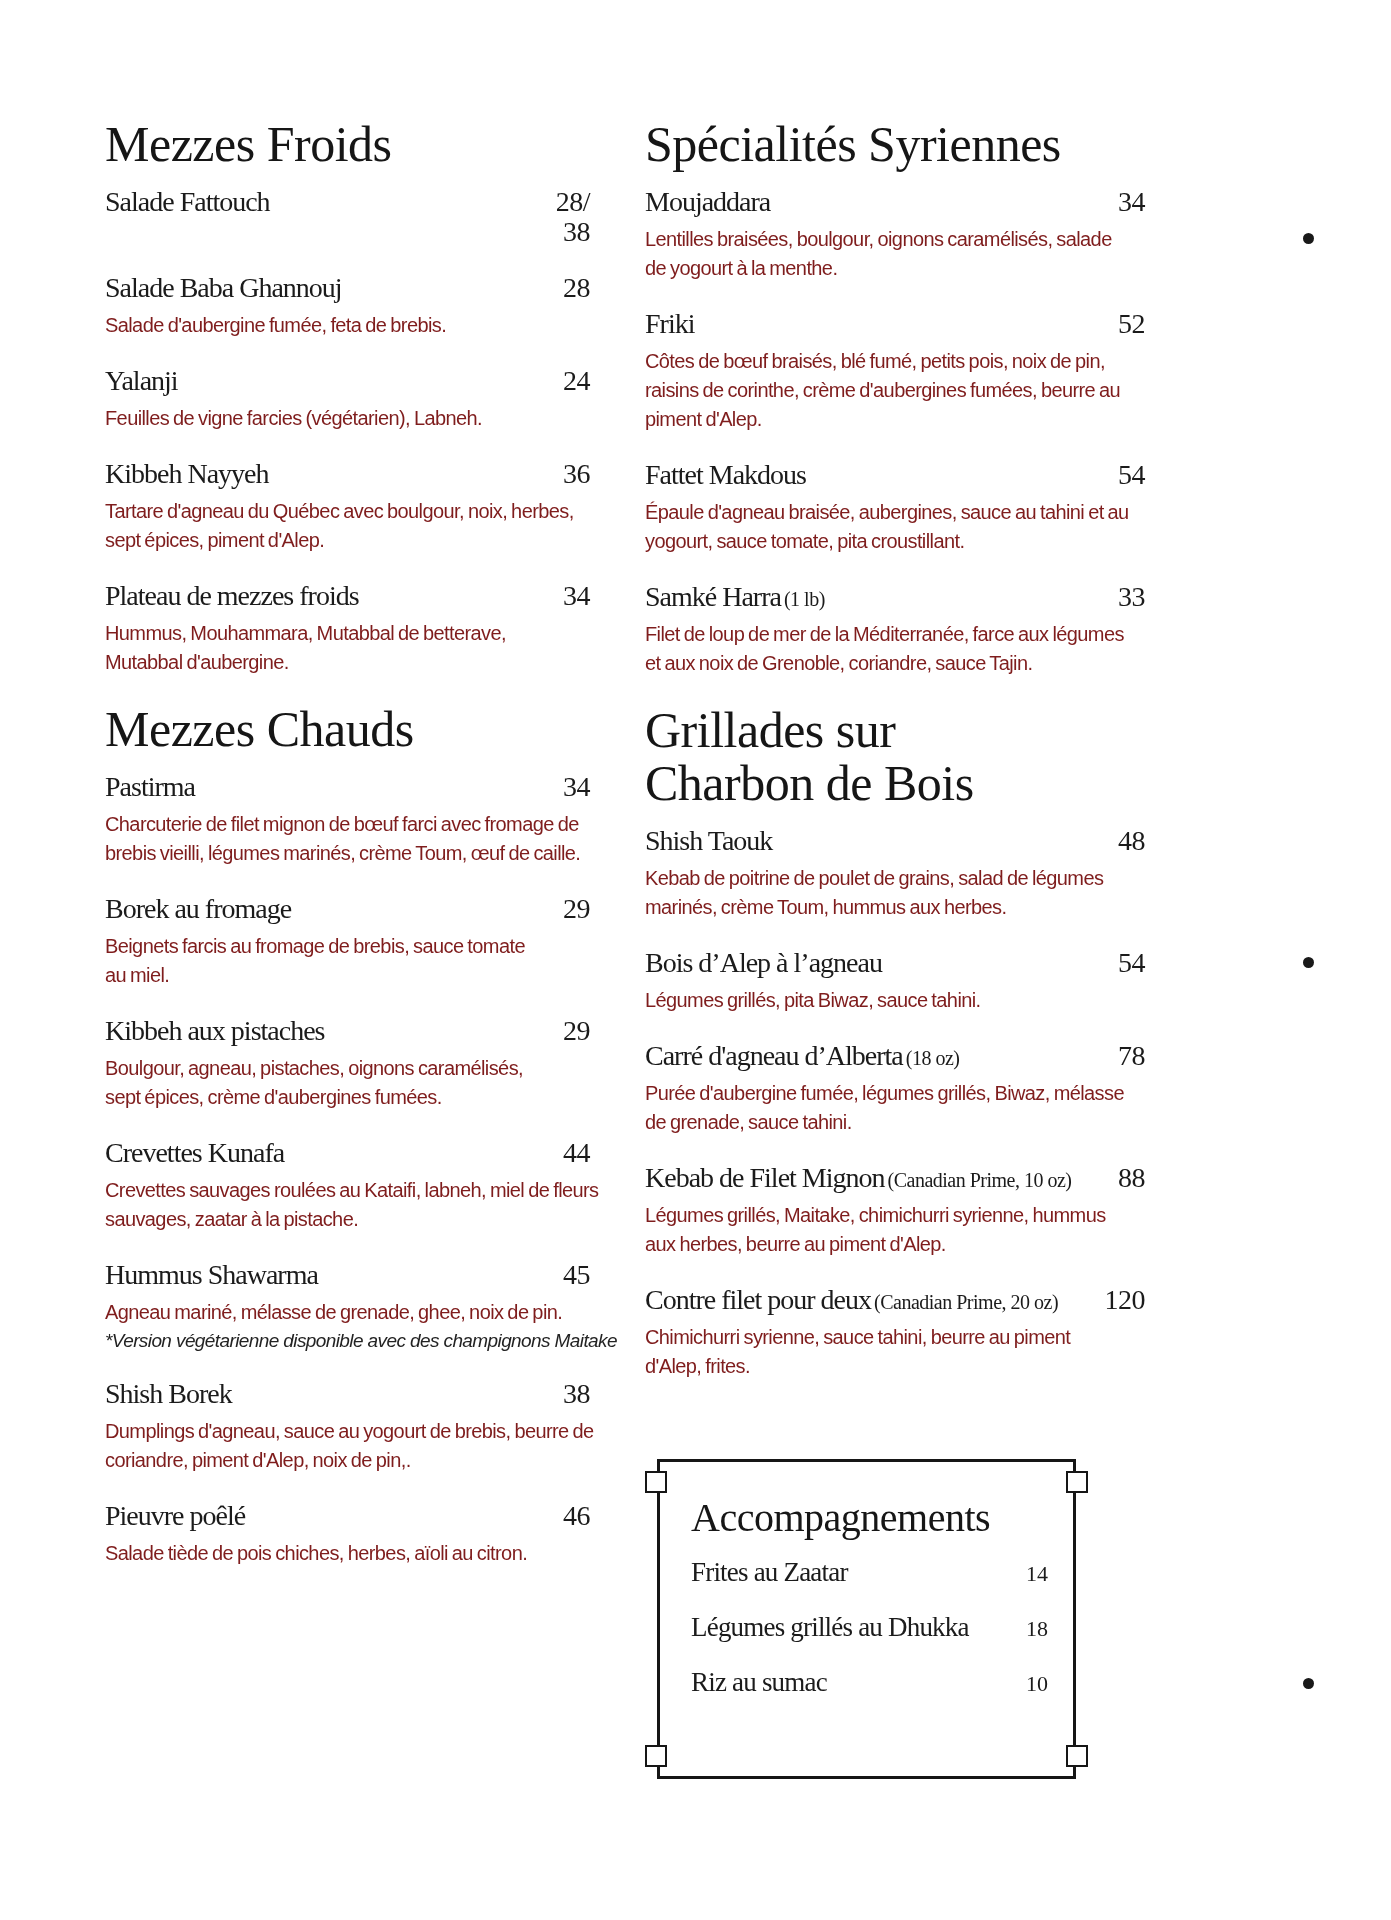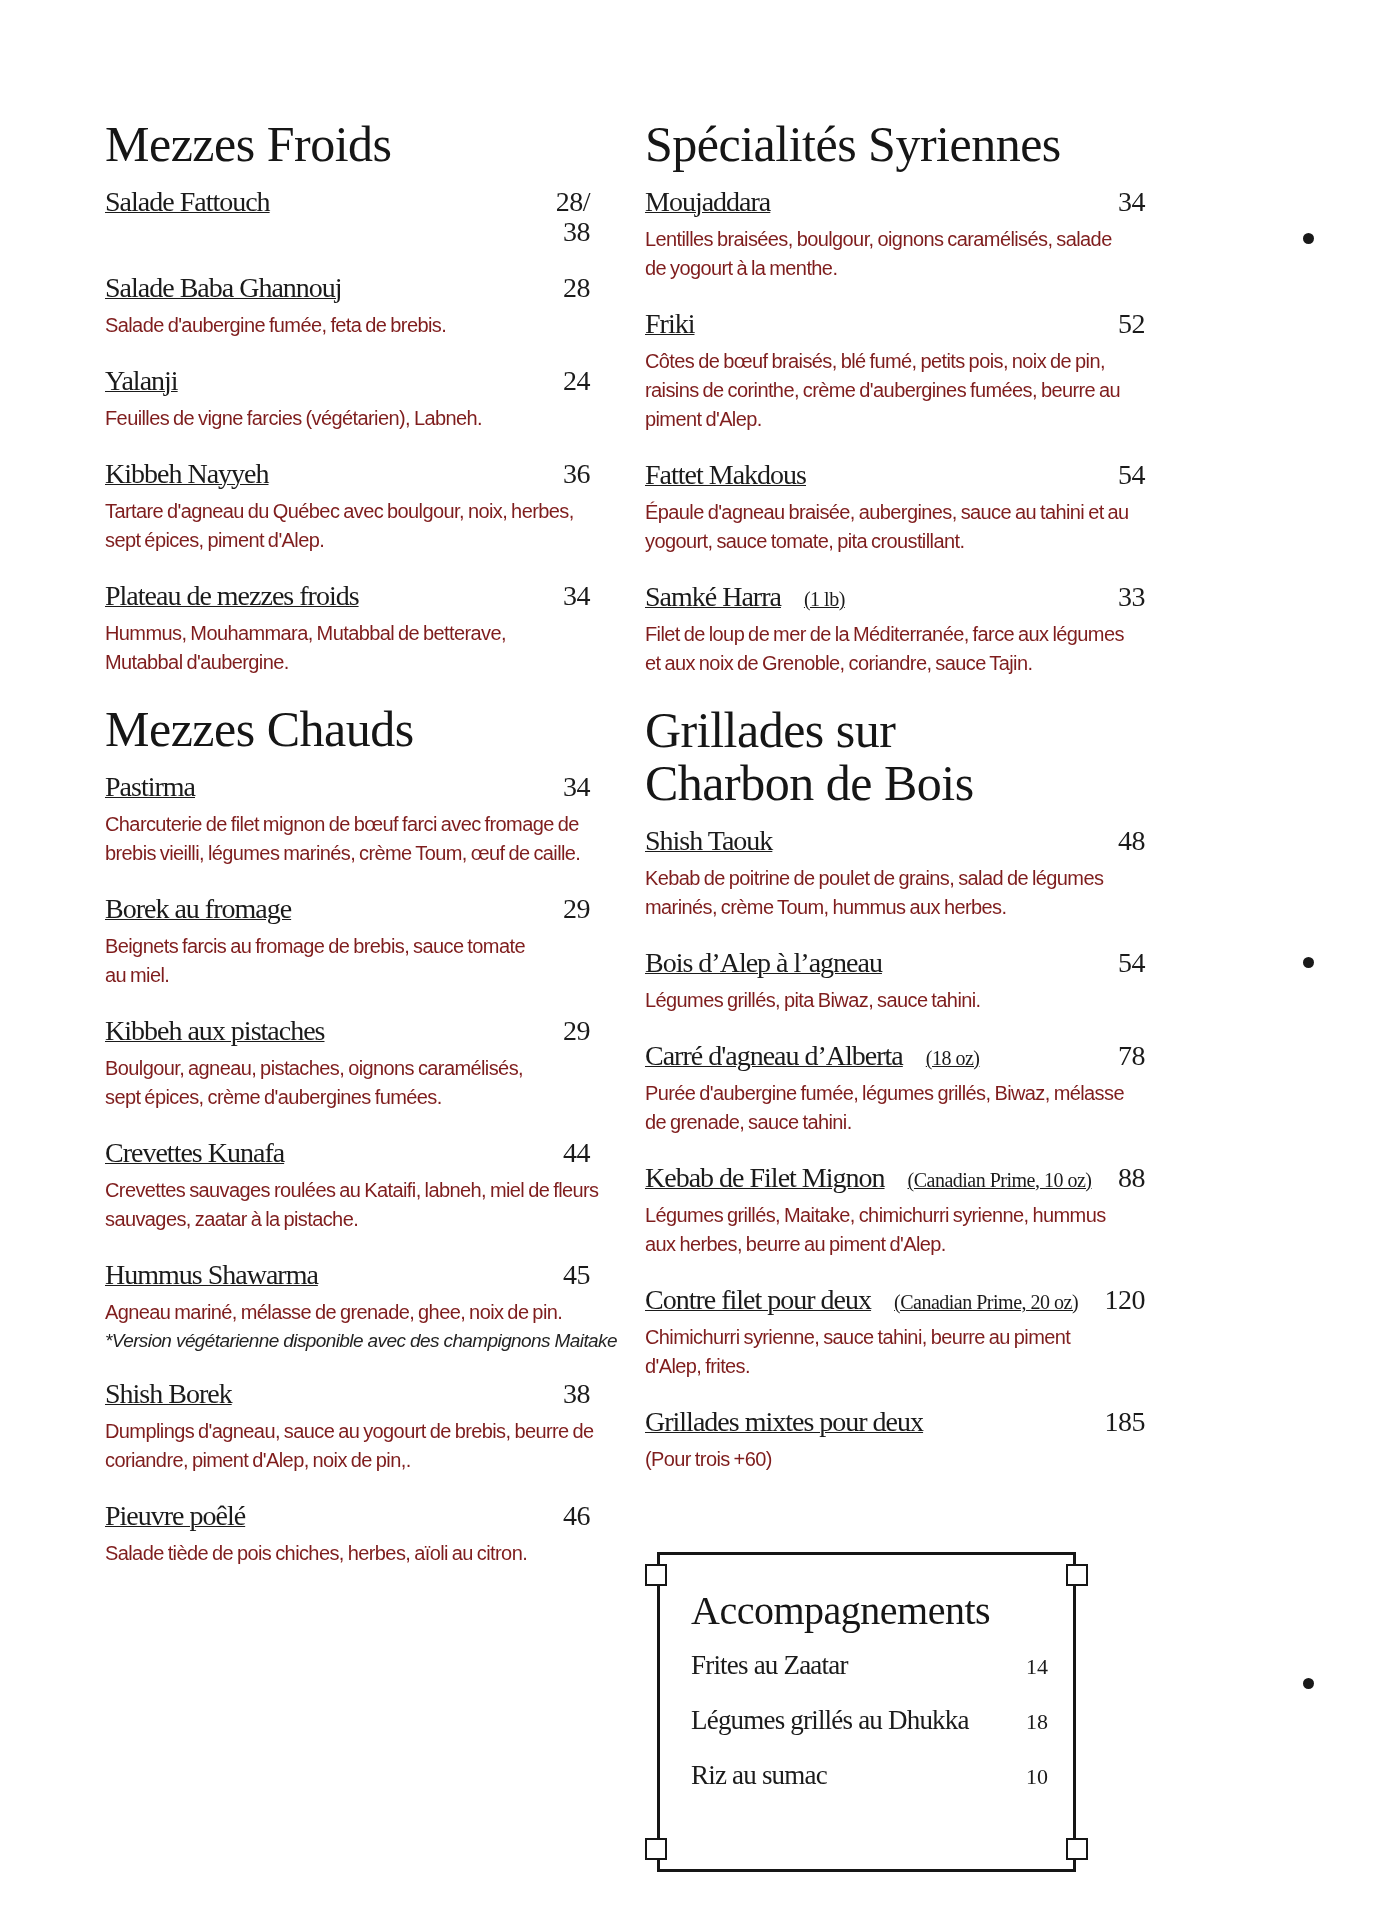--- a/index.html
+++ b/index.html
@@ -13,23 +13,23 @@
   .col-right{left:645px;width:500px;}
   .h2{
     font-family:"Liberation Serif","DejaVu Serif",serif;
     font-size:50px;line-height:53px;font-weight:400;
     letter-spacing:-0.5px;margin:0 0 16px 0;color:#161616;
     white-space:pre-line;
   }
   .h2.mt{margin-top:26px;}
   .item{margin-bottom:26px;}
   .row{display:flex;align-items:baseline;line-height:30px;position:relative;}
-  .nmwrap{white-space:nowrap;text-decoration:underline;}
+  .nmwrap{white-space:nowrap;}
   .nm{font-size:28px;letter-spacing:-1px;color:#1b1b1b;}
-  .sfx{font-size:20px;letter-spacing:-0.5px;margin-left:23px;color:#1b1b1b;}
+  .sfx{font-size:20px;letter-spacing:-0.5px;margin-left:3px;color:#1b1b1b;}
   .pr{margin-left:auto;padding-left:10px;flex:0 0 auto;font-size:28px;letter-spacing:-0.5px;text-align:right;color:#1b1b1b;}
   .pr span{display:block;line-height:30px;}
   .desc{
     font-family:"Liberation Sans","DejaVu Sans",sans-serif;
     font-size:20px;line-height:29px;letter-spacing:-0.6px;word-spacing:-1px;
     color:#7f1d1d;margin:4px 0 0 0;white-space:pre-line;
     width:max-content;max-width:565px;
   }
   .note{
     font-family:"Liberation Sans","DejaVu Sans",sans-serif;
@@ -253,27 +253,20 @@
 
   <div class="item">
     <div class="row">
       <span class="nmwrap"><span class="nm">Contre filet pour deux</span><span class="sfx">(Canadian Prime, 20 oz)</span></span>
       <span class="pr">120</span>
     </div>
     <p class="desc">Chimichurri syrienne, sauce tahini, beurre au piment
 d'Alep, frites.</p>
   </div>
 
-  <div class="item">
-    <div class="row">
-      <span class="nmwrap"><span class="nm">Grillades mixtes pour deux</span></span>
-      <span class="pr">185</span>
-    </div>
-    <p class="desc">(Pour trois +60)</p>
-  </div>
 
   <div class="acc">
     <div class="frect"></div>
     <div class="sq tl"></div>
     <div class="sq tr"></div>
     <div class="sq bl"></div>
     <div class="sq br"></div>
     <div class="acc-inner">
       <h3 class="acc-title">Accompagnements</h3>
       <div class="acc-row">

